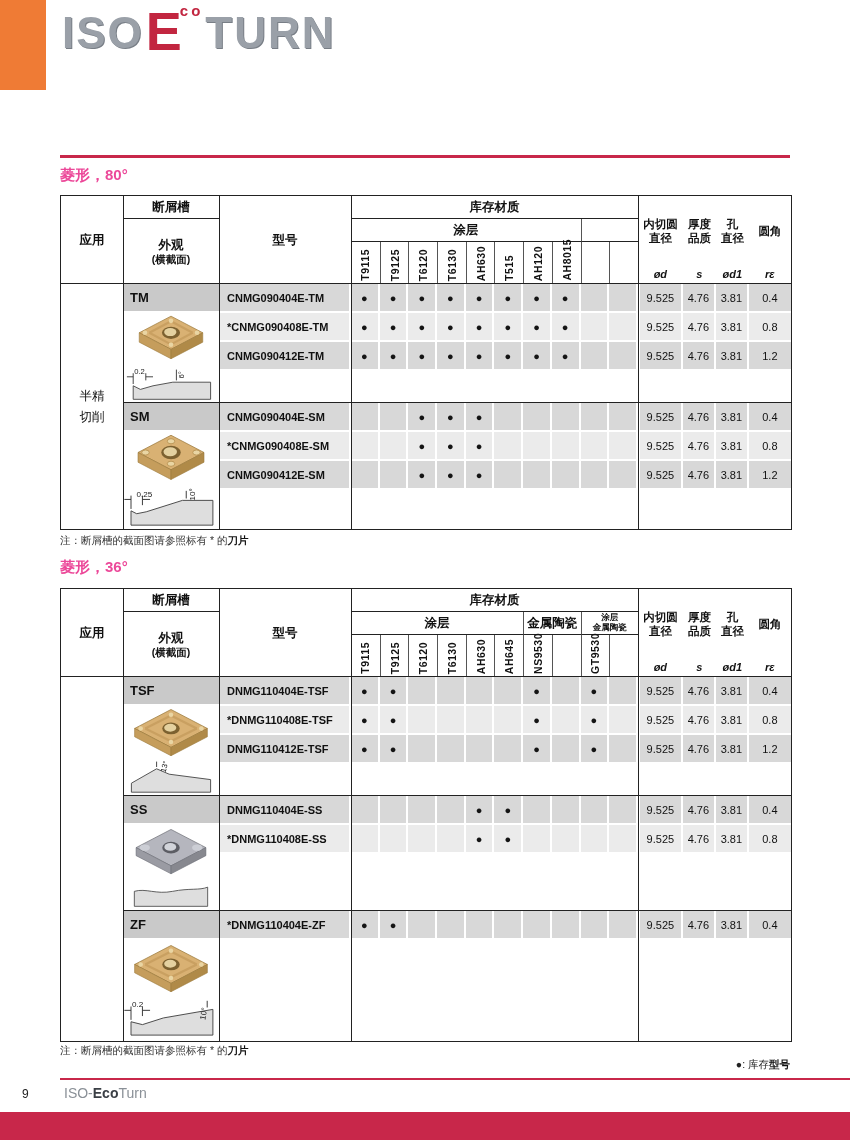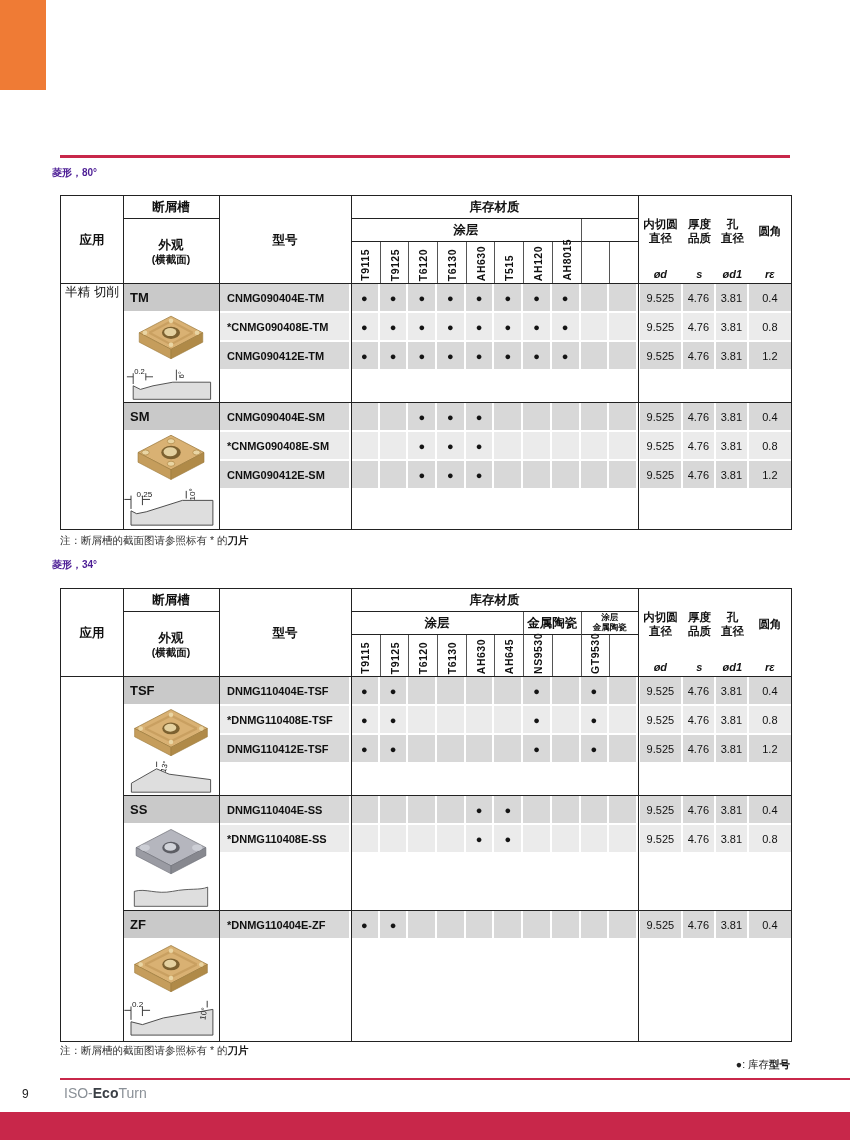--- a/index.html
+++ b/index.html
@@ -15,21 +15,21 @@
   .logo-e{font-size:54px;font-weight:800;color:#c22640;line-height:.76;margin:0 2px}
   .logo-co{font-size:15px;font-weight:800;color:#c22640;letter-spacing:3px;align-self:flex-start;margin:-4px 2px 0 -4px}
   .logo-banner{margin-top:3px;width:352px;height:13px;background:linear-gradient(90deg,#7a8088,#edeff1);
        color:#fff;font-size:9px;font-weight:bold;letter-spacing:5.5px;line-height:13px;padding-left:10px}
 
   
   .redline{position:absolute;background:#c8274a}
   #redline-top{left:60px;top:155px;width:730px;height:3px}
   #redline-bottom{left:60px;top:1078px;width:790px;height:2px}
   #bottom-band{position:absolute;left:0;top:1112px;width:850px;height:28px;background:#c8274a}
-  .sec-title{position:absolute;left:52px;font-size:10px;font-weight:bold;color:#4c1d95}
+  .sec-title{position:absolute;left:60px;font-size:15px;font-weight:bold;color:#ec4899}
   #title1{top:166px}
   #title2{top:558px}
   .note{position:absolute;left:60px;font-size:10.5px;color:#333}
   #note1{top:534px}
   #note2{top:1044px}
   .note b{color:#111}
   #legend{position:absolute;right:60px;top:1058px;font-size:10.5px;color:#222}
   #legend b{color:#111}
   #footer-page{position:absolute;left:22px;top:1087px;font-size:12px;color:#222}
   #footer-brand{position:absolute;left:64px;top:1085px;font-size:14px;color:#8a9097}
@@ -55,44 +55,50 @@
   .bl{border-left:1px solid #555}
   .vtext{writing-mode:vertical-rl;transform:rotate(180deg);font-weight:bold;font-size:10.5px;letter-spacing:.5px}
   .vh{display:flex;flex-direction:column;align-items:center}
   .vh-l{flex:1;display:flex;align-items:center;justify-content:center;text-align:center;
         font-weight:bold;font-size:11.5px;line-height:1.2}
   .vh-u{font-weight:bold;font-style:italic;font-size:11px;padding-bottom:4px}
 
   .slabel{background:#c9c9c9;font-weight:bold;font-size:13px;display:flex;align-items:center;
           padding-left:7px;border-bottom:2px solid #fff}
   .media{display:flex;flex-direction:column;align-items:center;justify-content:space-evenly;padding:1px 4px;background:#fff}
-  .appb{display:flex;flex-direction:row;align-items:flex-start;justify-content:center;gap:4px;font-size:12.5px;color:#111}
+  .appb{display:flex;flex-direction:column;align-items:center;justify-content:center;gap:4px;font-size:12.5px;color:#111}
 
   .rA{background:#d8d8d8}
   .rB{background:#ebebeb}
   .mcell{font-weight:bold;font-size:11px;display:flex;align-items:center;padding-left:8px;
          border-bottom:2px solid #fff;border-right:2.5px solid #fff;white-space:nowrap}
   .dcell{display:flex;align-items:center;justify-content:center;font-size:11px;
          border-bottom:2px solid #fff;border-right:2px solid #fff;color:#141414}
   .vcell{display:flex;align-items:center;justify-content:center;font-size:11px;
          border-bottom:2px solid #fff;border-right:2.5px solid #fff}
   .vfirst{border-left:2.5px solid #fff}
   .vlast{border-right:none}
 </style>
 </head>
 <body>
 
 <div id="orange-block"></div>
 
 <div id="logo">
+  <div class="logo-row">
+    <span class="logo-iso">ISO</span>
+      <span class="logo-e">E</span>
+      <span class="logo-co">co</span>
+      <span class="logo-turn">TURN</span>
+  </div>
 </div>
 
 <div id="redline-top" class="redline"></div>
 <div id="title1" class="sec-title">菱形，80°</div>
-<div id="title2" class="sec-title">菱形，34°</div>
+<div id="title2" class="sec-title">菱形，36°</div>
 
 <div class="t" id="table1">
   <div class="vl" style="left:62px"></div>
   <div class="vl" style="left:158px"></div>
   <div class="vl" style="left:290px"></div>
   <div class="vl" style="left:577px"></div>
   <div class="hl" style="left:0;right:0;top:87px"></div>
   <div class="hl" style="left:62px;right:0;top:206px"></div>
 
   <div class="hc" style="grid-area:1/1/4/2">应用</div>

